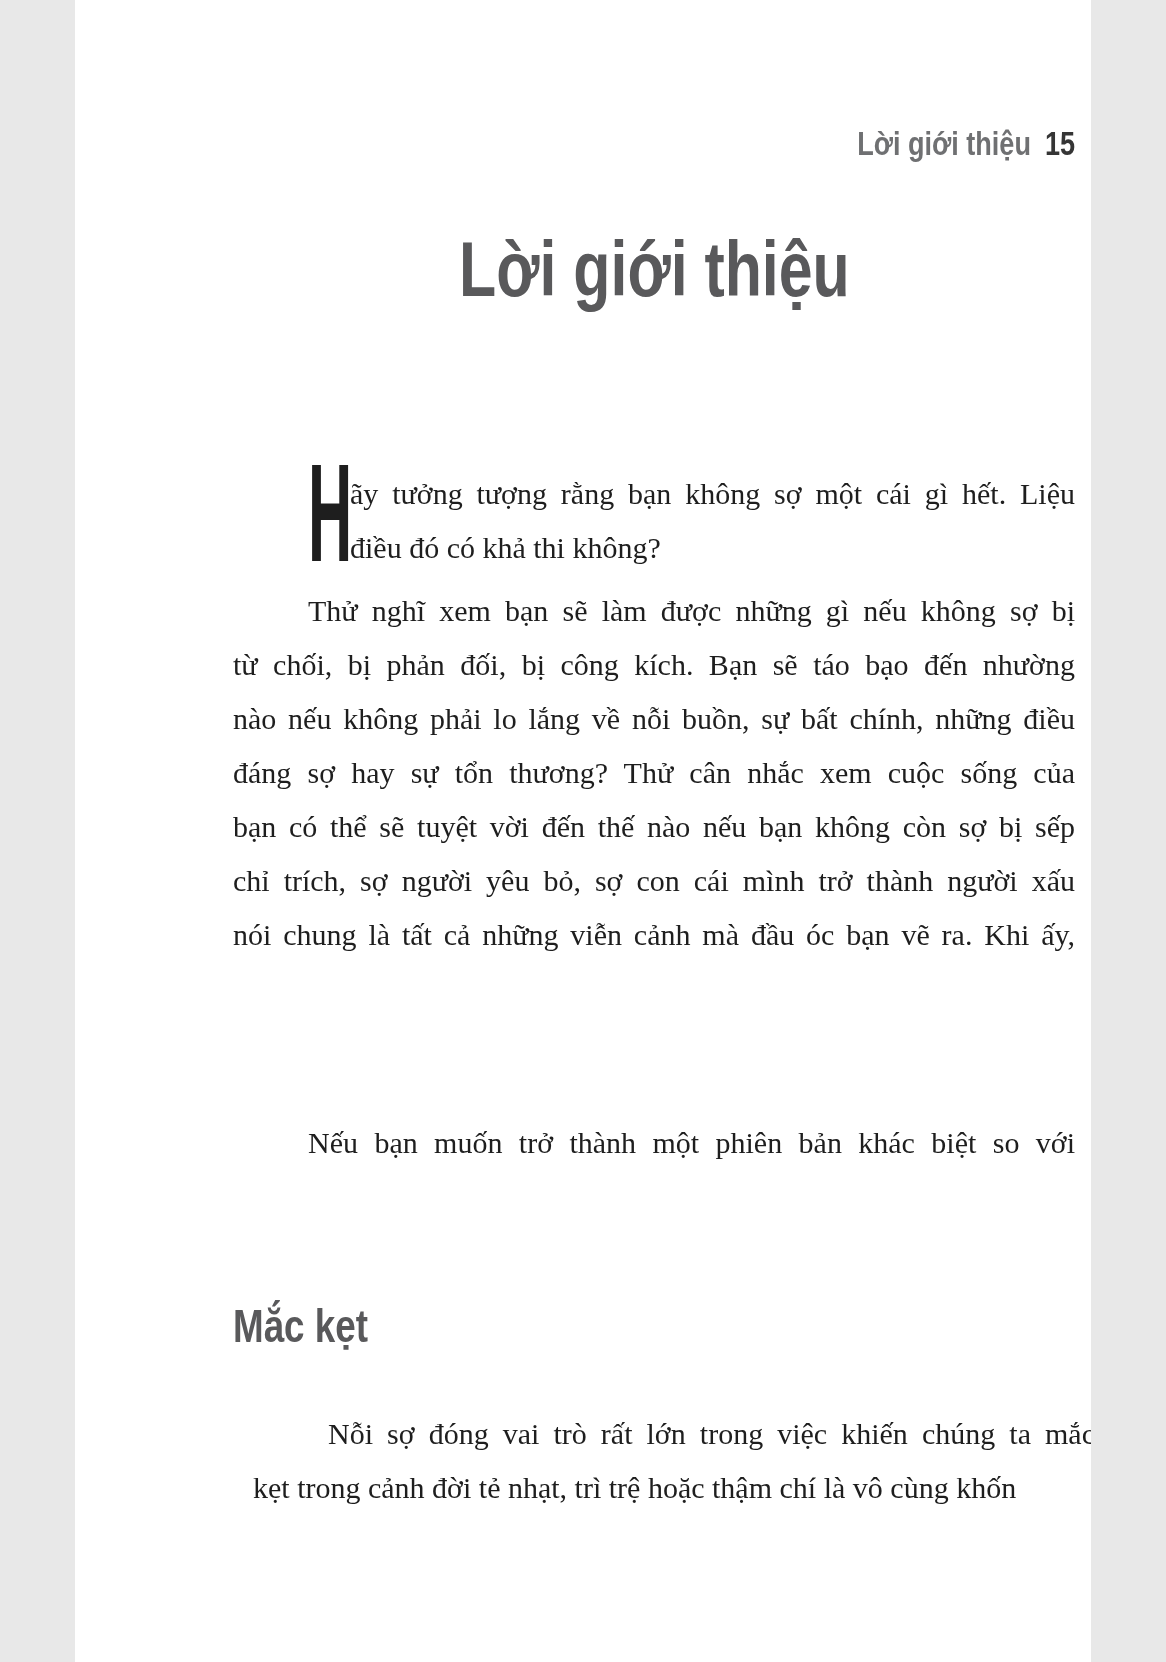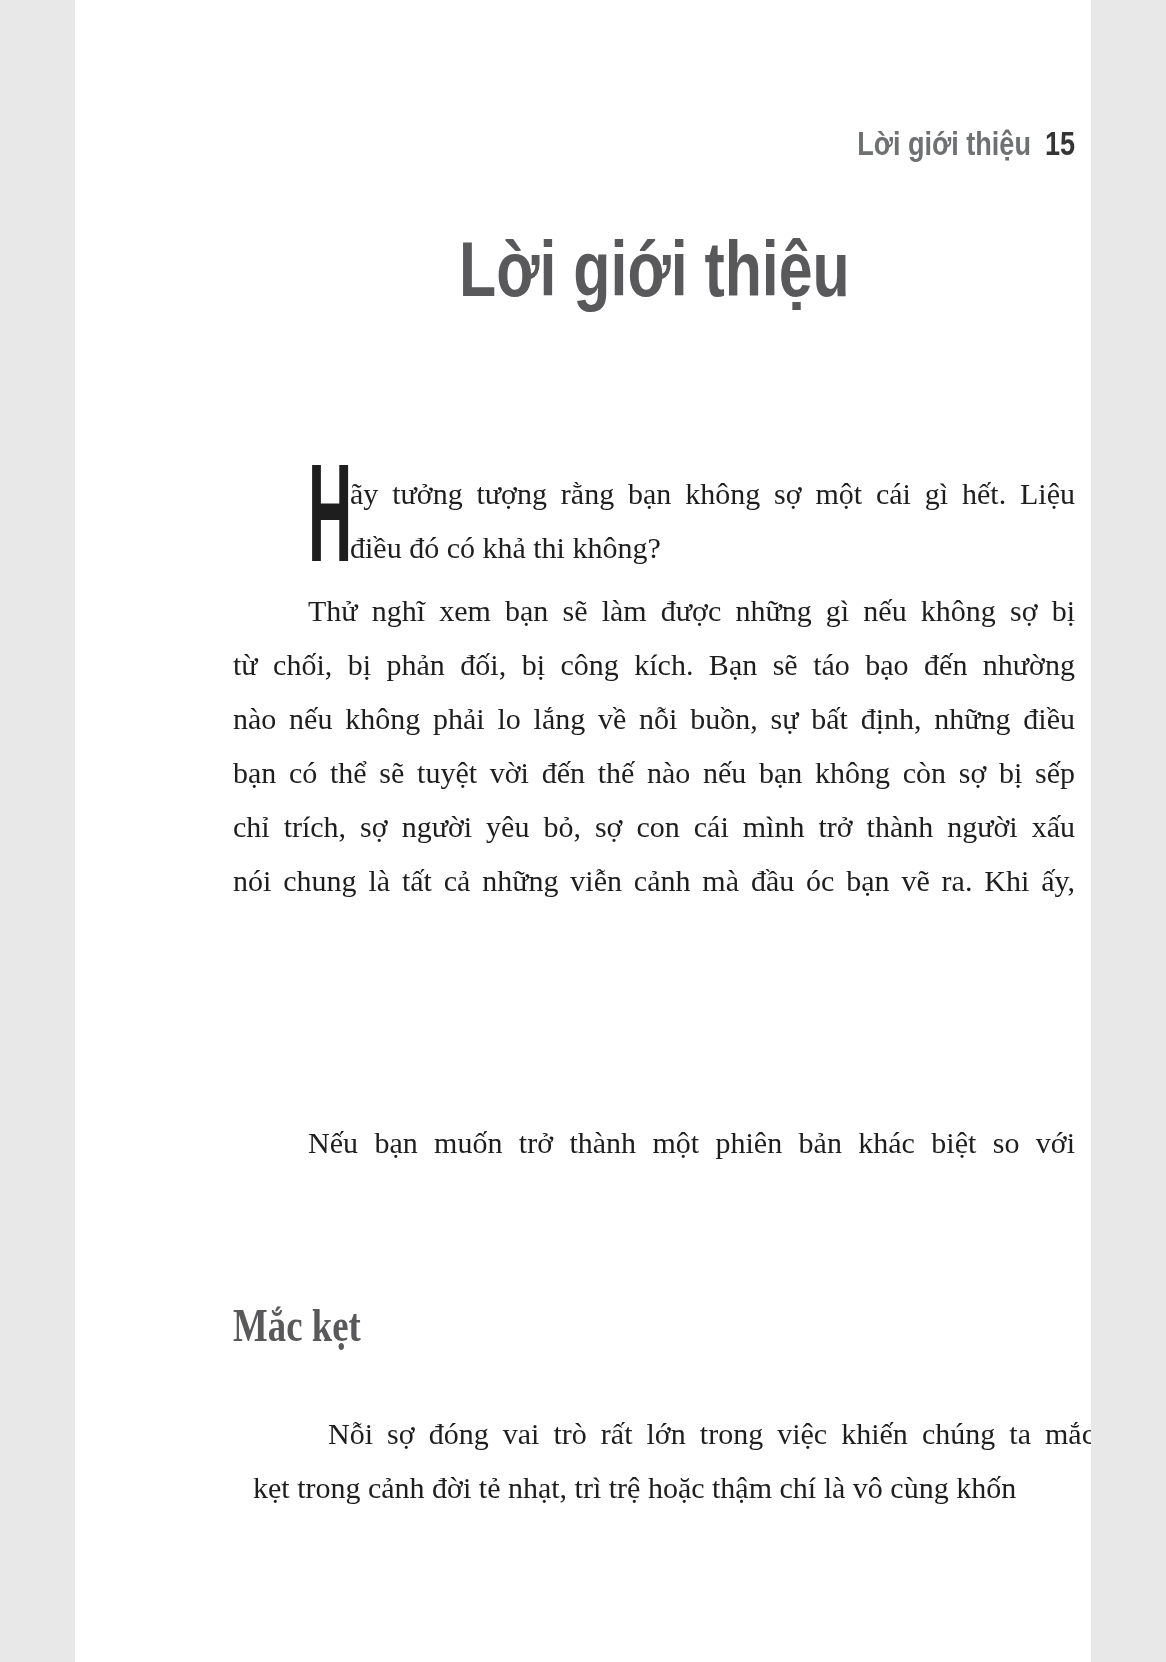--- a/index.html
+++ b/index.html
@@ -73,21 +73,21 @@
 
   .p1 { top:467px; }
   .p2 { top:584px; }
   .p3 { top:1116px; }
   .p4 { top:1407px;margin-left:20px; }
 
   
   .section-heading {
     position:absolute;
     top:1303px; left:158px;
-    font-family:Liberation Serif, serif;
+    font-family:Liberation Sans, sans-serif;
     font-weight:bold; font-size:46px; line-height:46px;
     color:var(--c-grey);
     white-space:nowrap;
   }
   .section-heading > span { display:inline-block; transform:scaleX(0.8); transform-origin:0 50%; }
 </style>
 </head>
 <body>
 
 <div class="page">
@@ -103,21 +103,22 @@
 
   <div class="para opening p1">
     <span class="drop-cap">H</span>
   <div class="line">ãy tưởng tượng rằng bạn không sợ một cái gì hết. Liệu</div>
       <div class="line para-end">điều đó có khả thi không?</div>
     </div>
 
   <div class="para p2">
       <div class="line indent">Thử nghĩ xem bạn sẽ làm được những gì nếu không sợ bị</div>
       <div class="line">từ chối, bị phản đối, bị công kích. Bạn sẽ táo bạo đến nhường</div>
-      <div class="line">nào nếu không phải lo lắng về nỗi buồn, sự bất định, những điều</div>
+      <div class="line">nào nếu không phải lo lắng về nỗi buồn, sự bất chính, những điều</div>
+      <div class="line">đáng sợ hay sự tổn thương? Thử cân nhắc xem cuộc sống của</div>
       <div class="line">bạn có thể sẽ tuyệt vời đến thế nào nếu bạn không còn sợ bị sếp</div>
       <div class="line">chỉ trích, sợ người yêu bỏ, sợ con cái mình trở thành người xấu</div>
       <div class="line">nói chung là tất cả những viễn cảnh mà đầu óc bạn vẽ ra. Khi ấy,</div>
     </div>
 
   <div class="para p3">
       <div class="line indent">Nếu bạn muốn trở thành một phiên bản khác biệt so với</div>
     </div>
 
   <div class="section-heading">

